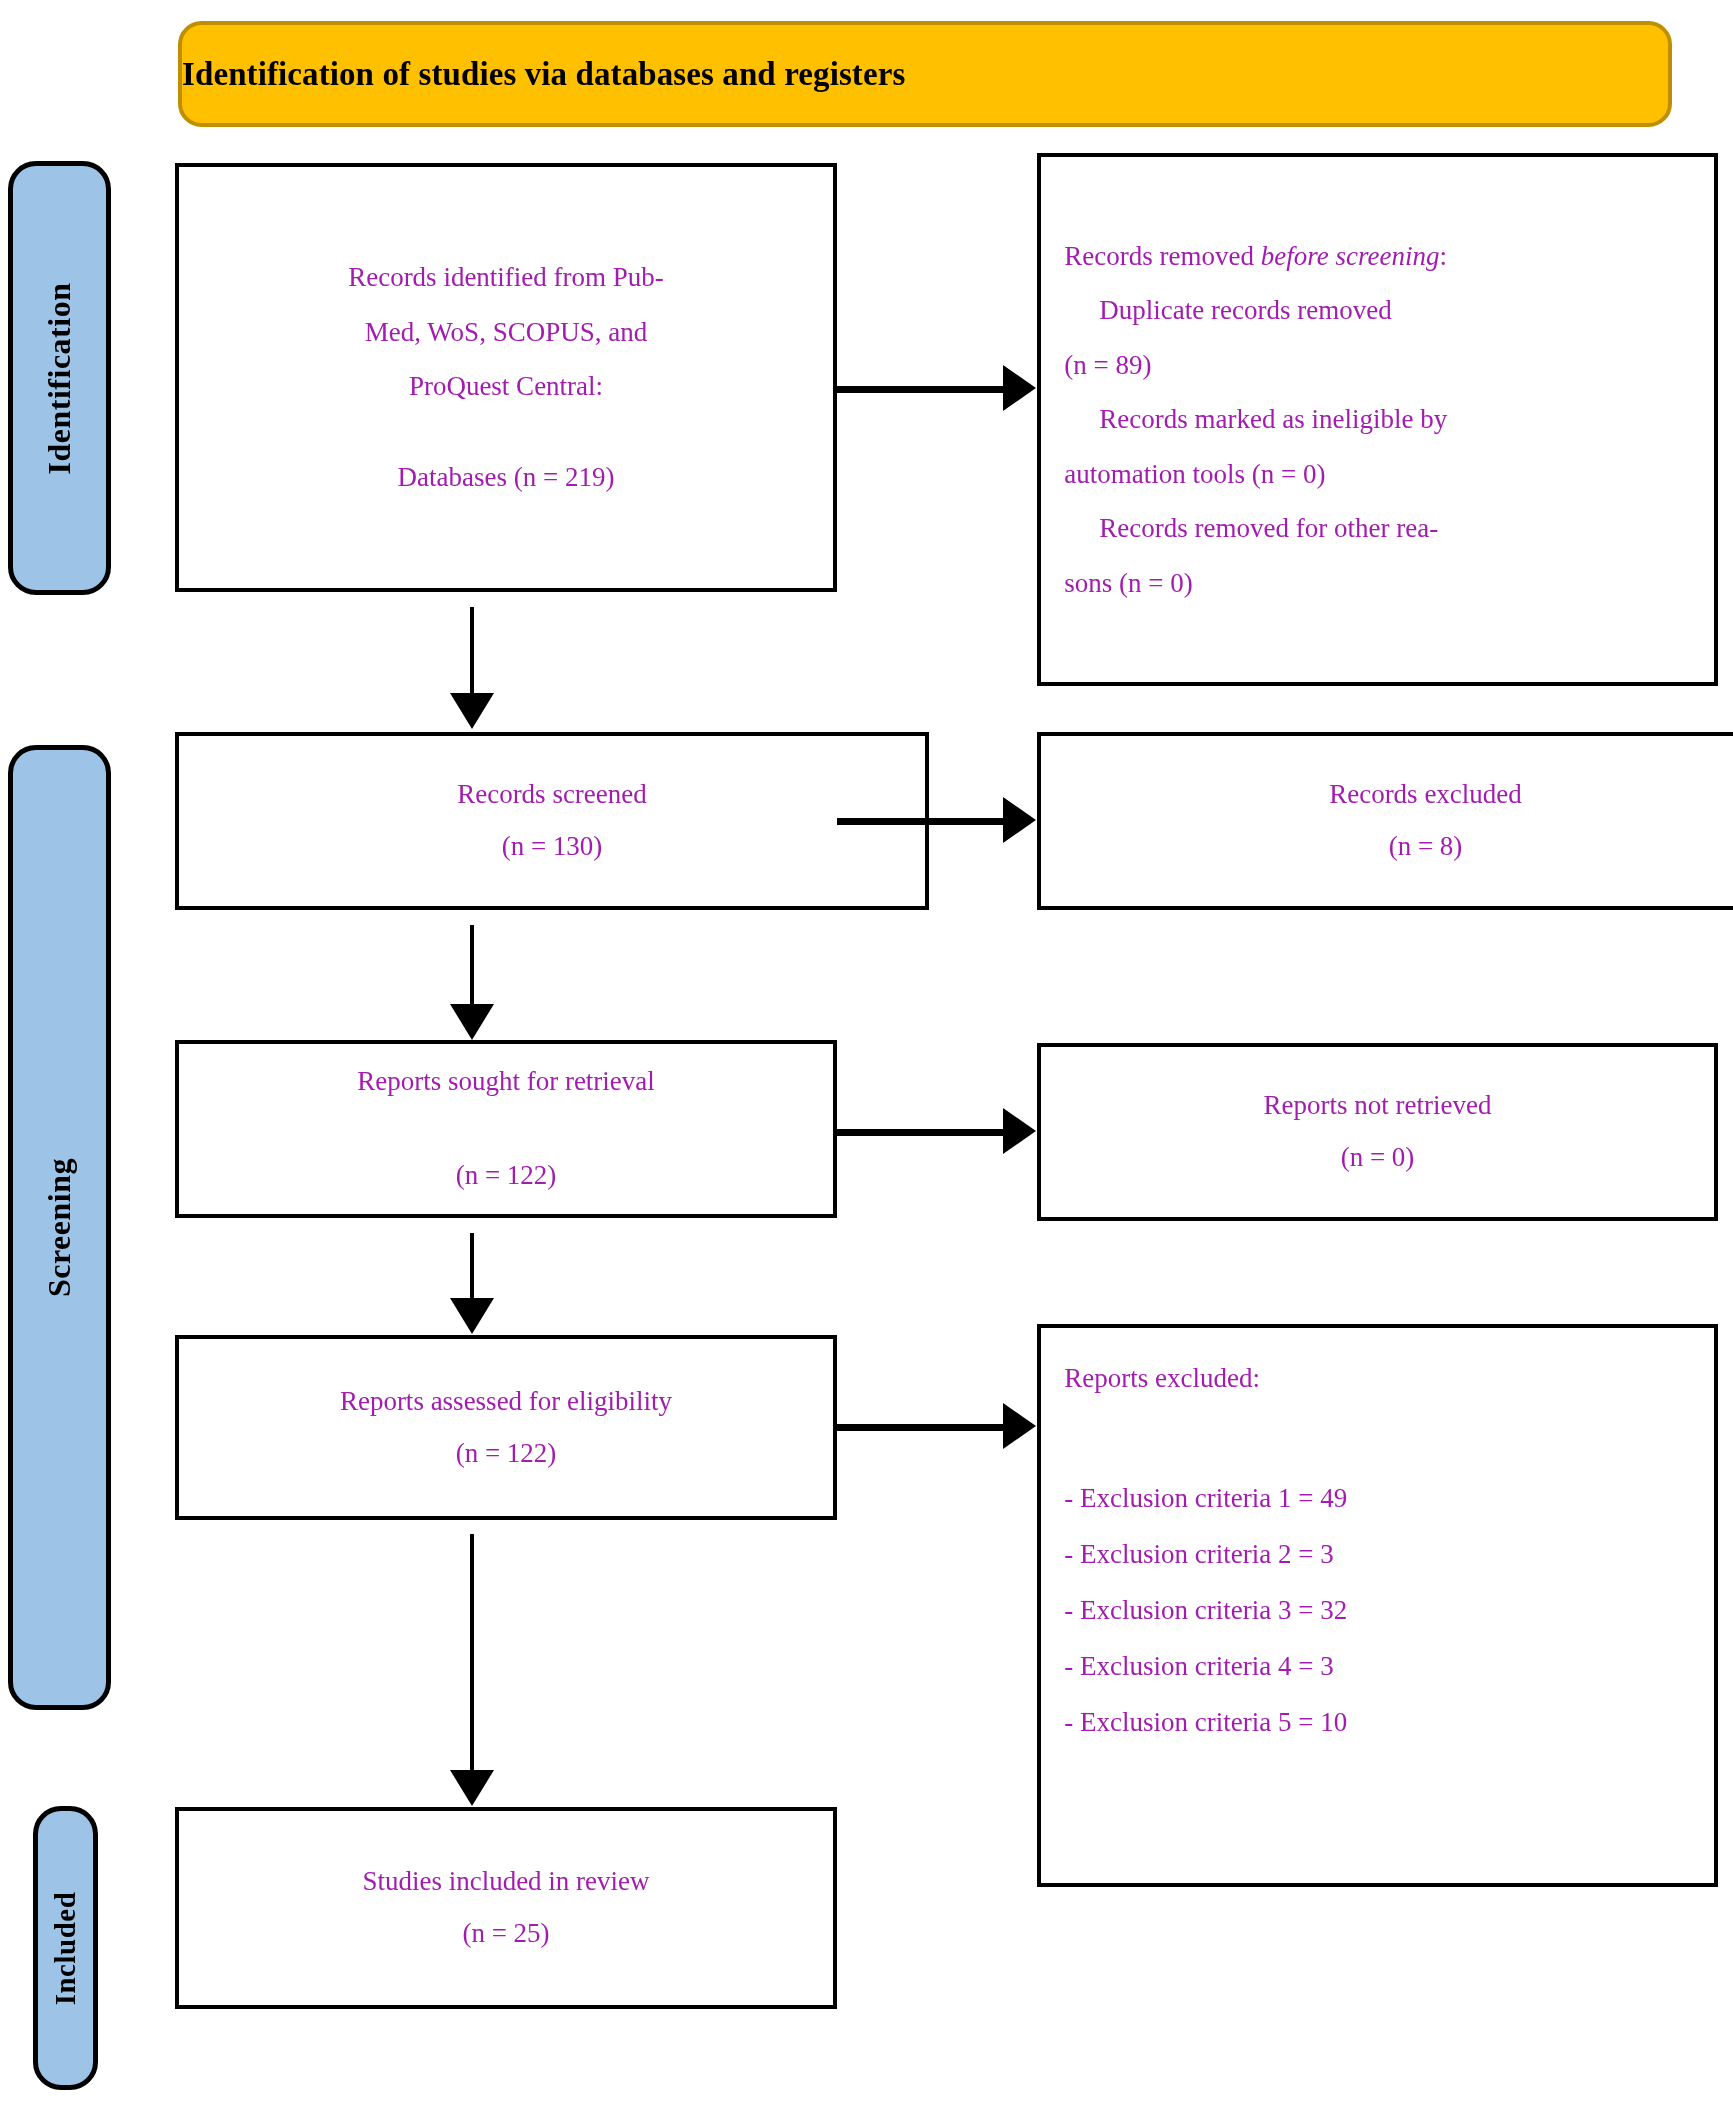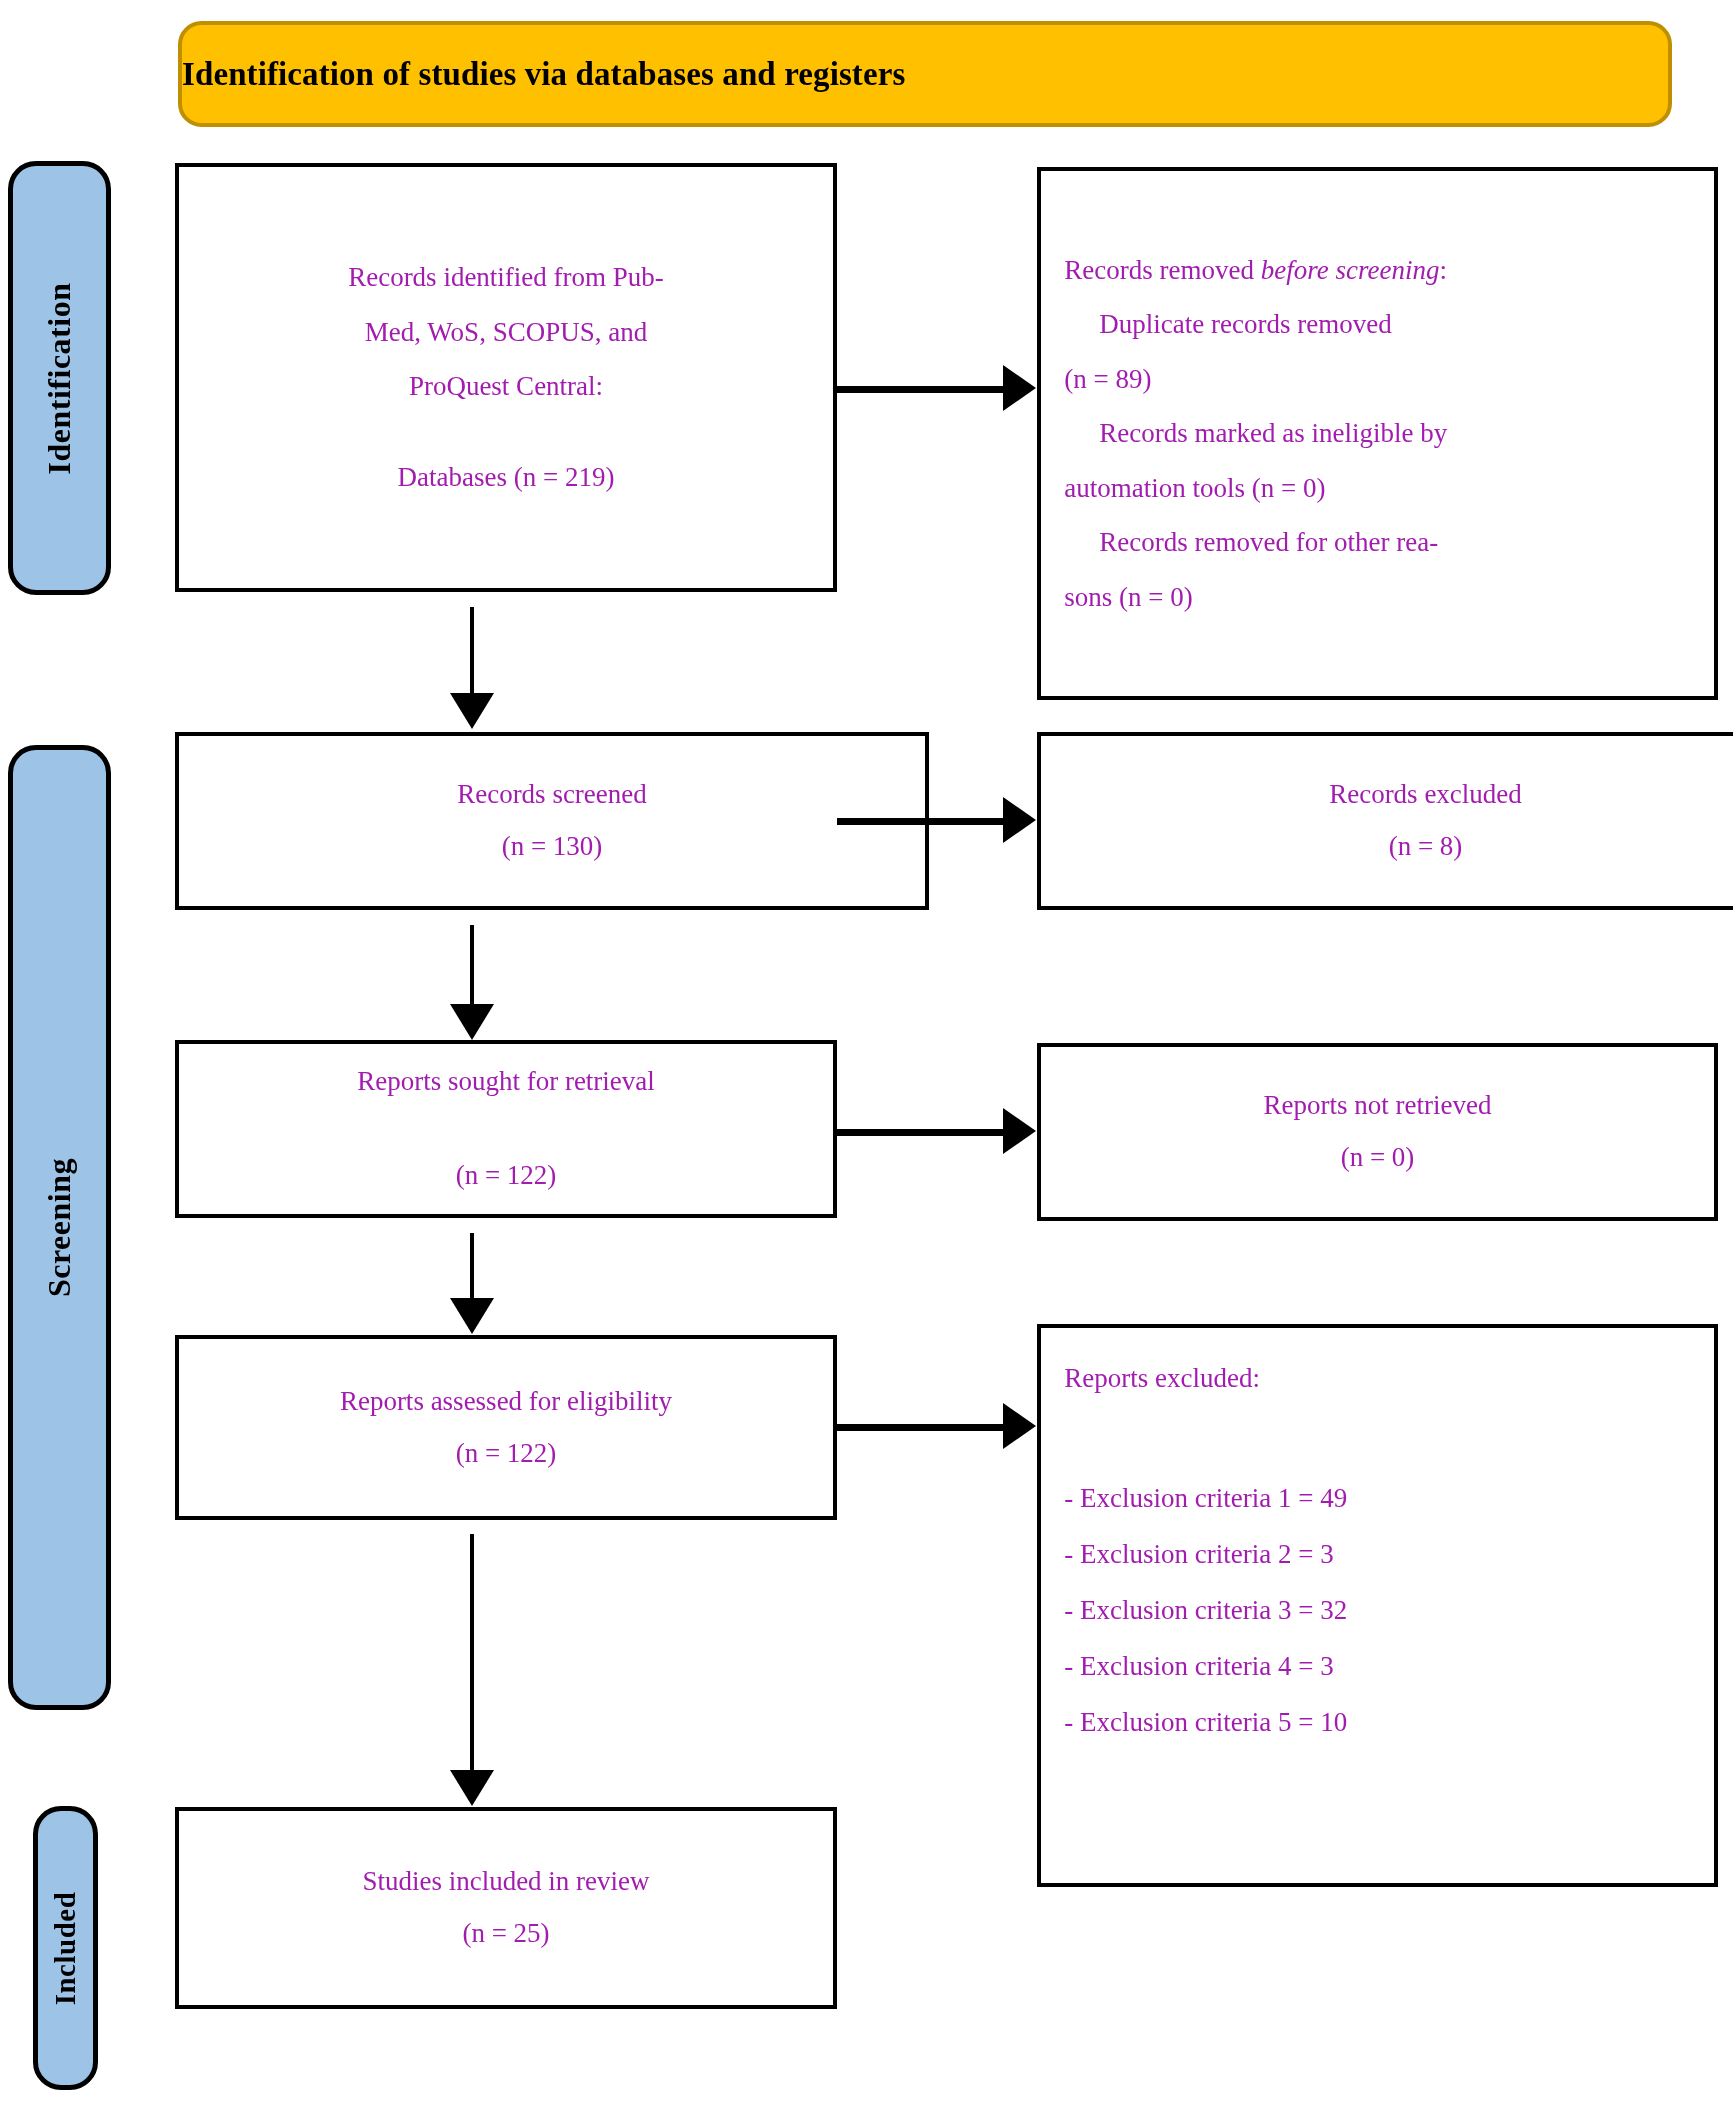--- a/index.html
+++ b/index.html
@@ -95,21 +95,21 @@
   .gap-line     { display: block; height: 29px; }
 
   
   #box-identified   { left: 175px;  top: 163px;  width: 662px; height: 429px; }
   #box-screened     { left: 175px;  top: 732px; width: 754px; height: 178px; }
   #box-sought       { left: 175px;  top: 1040px; width: 662px; height: 178px; gap: 42px; }
   #box-assessed     { left: 175px;  top: 1335px; width: 662px; height: 185px; }
   #box-included     { left: 175px;  top: 1807px; width: 662px; height: 202px; }
 
   
-  #box-removed      { left: 1037px; top: 167px;  width: 681px; height: 533px; }
+  #box-removed      { left: 1037px; top: 153px;  width: 681px; height: 533px; }
   #box-excluded-rec { left: 1037px; top: 732px; width: 777px; height: 178px; }
   #box-not-retr     { left: 1037px; top: 1043px; width: 681px; height: 178px; }
   #box-reports-exc  { left: 1037px; top: 1324px; width: 681px; height: 563px;
                       justify-content: flex-start; padding-top: 25px; }
 
   #box-identified p,
   #box-removed p { line-height: 1.72; }
 
   #box-reports-exc .exc-title { margin-bottom: 0; }
   #box-reports-exc .exc-spacer { height: 69px; }

